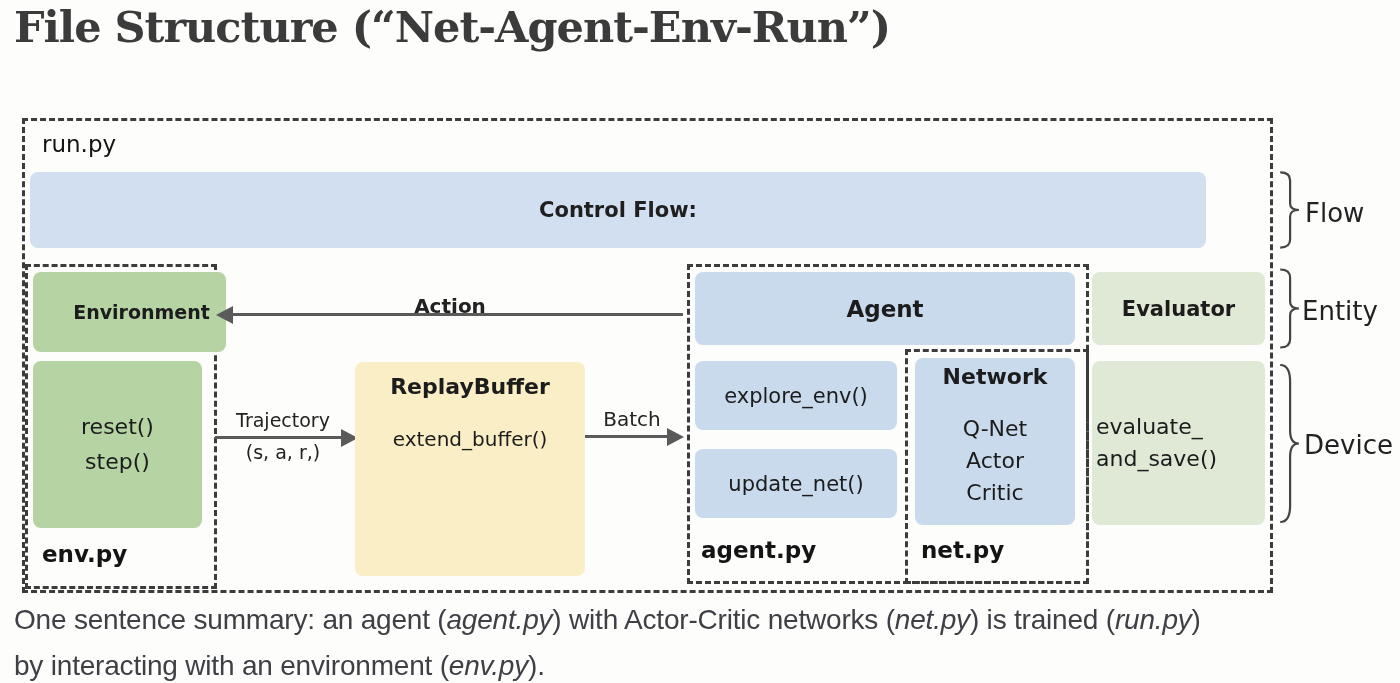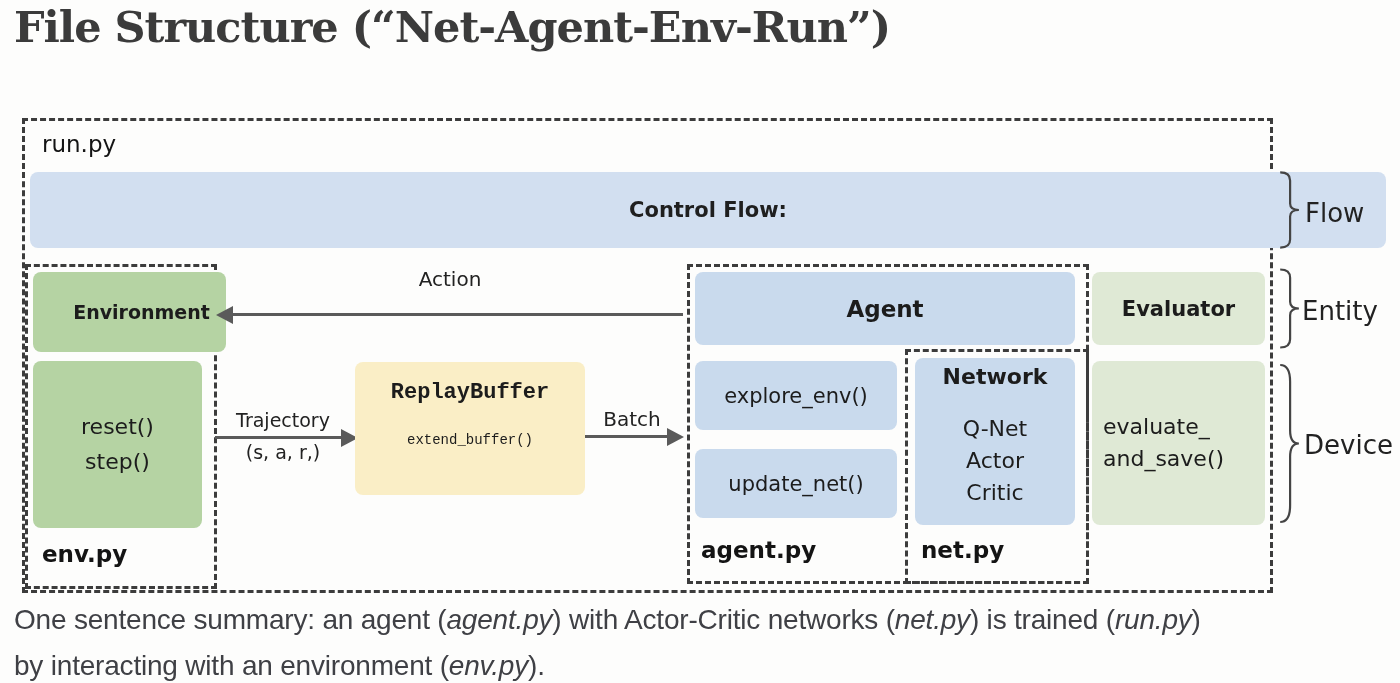--- a/index.html
+++ b/index.html
@@ -26,50 +26,50 @@
   .net-outer{left:905px;top:349px;width:178px;height:229px;}
 
   .file-label{font-size:23px;color:#141414;}
   .run-label{left:42px;top:131px;font-weight:500;}
   .env-label{left:42px;top:541px;font-weight:600;}
   .agent-file-label{left:701px;top:537px;font-weight:700;}
   .net-file-label{left:921px;top:537px;font-weight:700;}
 
   
   .box{border-radius:8px;display:flex;flex-direction:column;align-items:center;justify-content:center;text-align:center;}
-  .cf-box{left:30px;top:172px;width:1356px;height:76px;background:var(--box-blue,#d2dff0);gap:44px;}
+  .cf-box{left:30px;top:172px;width:1176px;height:76px;background:var(--box-blue,#d2dff0);gap:44px;}
   .cf-title{font-size:21px;font-weight:700;color:#1f1f1f;}
   .cf-funcs{font-size:21px;white-space:pre;color:#1f1f1f;margin-top:3px;}
 
   .environment-box{left:33px;top:272px;width:169px;height:80px;background:var(--green-strong,#b5d3a3);font-size:19px;font-weight:700;padding-left:24px;}
   .reset-box{left:33px;top:361px;width:169px;height:167px;background:var(--green-strong,#b5d3a3);font-size:22px;line-height:1.55;}
 
-  .replay-box{left:355px;top:362px;width:230px;height:133px;background:var(--yellow,#faeec6);justify-content:flex-start;padding-top:18px;box-sizing:border-box;font-family:Liberation Mono, monospace;}
+  .replay-box{left:355px;top:362px;width:230px;height:214px;background:var(--yellow,#faeec6);justify-content:flex-start;padding-top:12px;box-sizing:border-box;}
   .replay-title{font-size:22px;font-weight:700;}
-  .replay-methods{margin-top:26px;font-size:14px;line-height:1.4;text-align:center;}
+  .replay-methods{margin-top:26px;font-size:20px;line-height:1.4;text-align:center;}
 
   .agent-box{left:695px;top:272px;width:380px;height:73px;background:var(--box-blue-light,#c9daed);font-size:23px;font-weight:700;}
   .explore-box{left:695px;top:361px;width:202px;height:69px;background:var(--box-blue-light,#c9daed);font-size:21px;}
   .update-box{left:695px;top:449px;width:202px;height:69px;background:var(--box-blue-light,#c9daed);font-size:21px;align-items:center;}
 
   .network-box{left:915px;top:358px;width:160px;height:167px;background:var(--box-blue-light,#c9daed);justify-content:flex-start;padding-top:6px;box-sizing:border-box;}
   .network-title{font-size:22px;font-weight:700;}
   .network-items{margin-top:24px;font-size:22px;line-height:1.45;}
 
   .evaluator-box{left:1092px;top:272px;width:173px;height:73px;background:var(--green-light,#dfe9d5);font-size:21px;font-weight:700;}
-  .evalsave-box{left:1092px;top:361px;width:173px;height:164px;background:var(--green-light,#dfe9d5);align-items:flex-start;padding-left:11px;box-sizing:border-box;font-size:22px;line-height:1.45;text-align:left;}
+  .evalsave-box{left:1092px;top:361px;width:173px;height:164px;background:var(--green-light,#dfe9d5);align-items:flex-start;padding-left:4px;box-sizing:border-box;font-size:22px;line-height:1.45;text-align:left;}
 
   
   .arrow-line{background:var(--arrow,#5a5a5a);height:3px;}
   .arrow-head{width:0;height:0;}
   .head-left{border-top:9px solid transparent;border-bottom:9px solid transparent;border-right:17px solid var(--arrow,#5a5a5a);}
   .head-right{border-top:9px solid transparent;border-bottom:9px solid transparent;border-left:17px solid var(--arrow,#5a5a5a);}
   .arrow-label{font-size:20px;color:#222;text-align:center;}
 
-  .action-label{left:380px;top:267px;width:140px;}
+  .action-label{left:380px;top:294px;width:140px;font-weight:bold;}
   .action-line{left:233px;top:313px;width:450px;}
   .action-head{left:216px;top:306px;}
 
   .traj-label{left:220px;top:409px;width:126px;font-size:19px;}
   .traj-line{left:215px;top:436px;width:130px;}
   .traj-head{left:341px;top:429px;}
   .traj-sub{left:220px;top:441px;width:126px;font-size:19px;}
 
   .batch-label{left:590px;top:407px;width:84px;}
   .batch-line{left:585px;top:435px;width:86px;}

